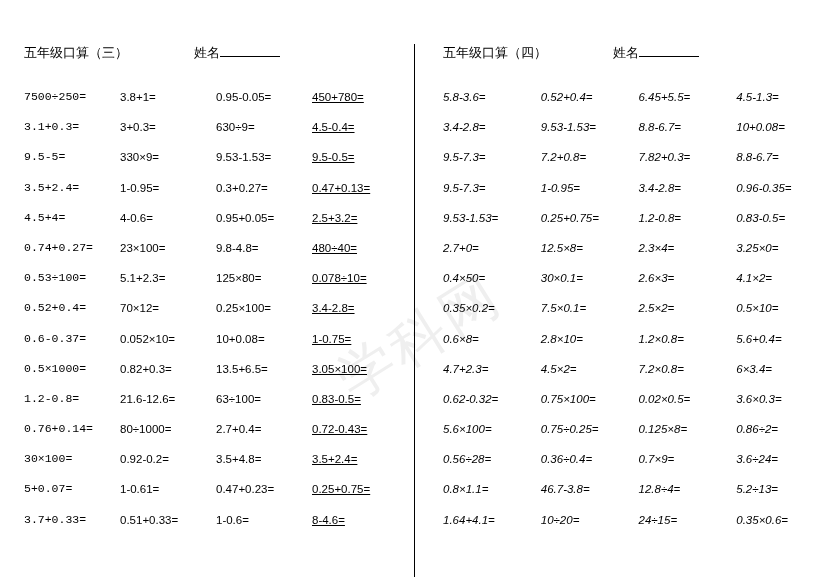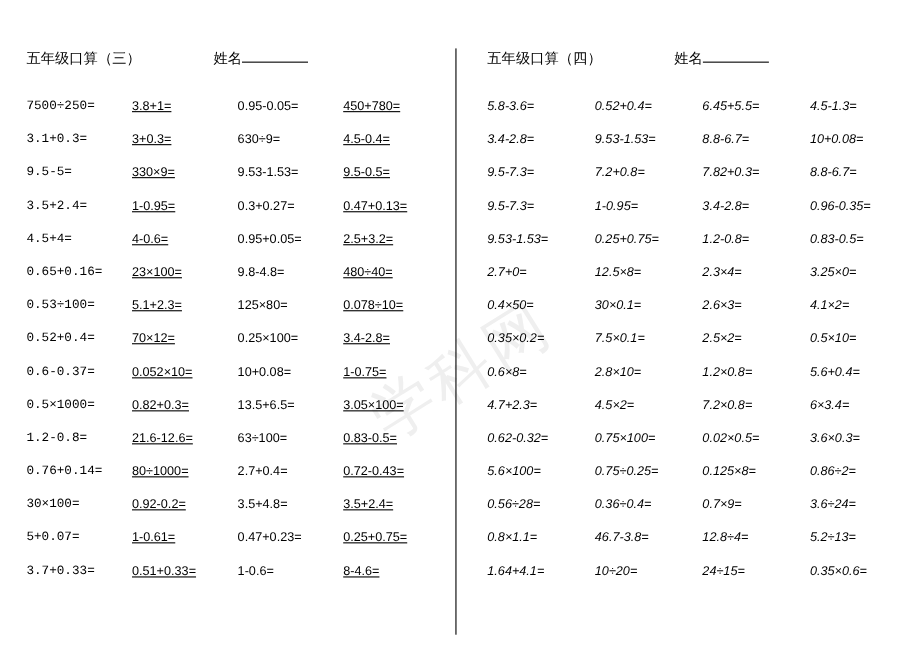--- a/index.html
+++ b/index.html
@@ -87,21 +87,21 @@
   }
   .cell {
     font-size: 11.5px;
     line-height: 30.2px;
     height: 30.2px;
     white-space: nowrap;
     font-family: "Liberation Sans", sans-serif;
   }
   .col-left .cell { text-align: left; }
   .col-left .cell.c0 { padding-left: 6px; font-family: Liberation Mono, monospace; }
-  .col-left .cell.c1 { padding-left: 6px; text-decoration: underline; }
+  .col-left .cell.c1 { padding-left: 6px; }
   .col-left .cell.c2 { padding-left: 6px; }
   .col-left .cell.c3 { padding-left: 6px; text-decoration: underline; }
   .col-right .cell { text-align: left; font-style: italic; }
   .col-right .cell.c0 { padding-left: 6px; }
   .col-right .cell.c1 { padding-left: 10px; }
   .col-right .cell.c2 { padding-left: 14px; }
   .col-right .cell.c3 { padding-left: 18px; }
 </style>
 </head>
 <body>
@@ -134,21 +134,21 @@
       <div class="cell c0">3.5+2.4=</div>
       <div class="cell c1">1-0.95=</div>
       <div class="cell c2">0.3+0.27=</div>
       <div class="cell c3">0.47+0.13=</div>
 
       <div class="cell c0">4.5+4=</div>
       <div class="cell c1">4-0.6=</div>
       <div class="cell c2">0.95+0.05=</div>
       <div class="cell c3">2.5+3.2=</div>
 
-      <div class="cell c0">0.65+0.16=</div>
+      <div class="cell c0">0.74+0.27=</div>
       <div class="cell c1">23×100=</div>
       <div class="cell c2">9.8-4.8=</div>
       <div class="cell c3">480÷40=</div>
 
       <div class="cell c0">0.53÷100=</div>
       <div class="cell c1">5.1+2.3=</div>
       <div class="cell c2">125×80=</div>
       <div class="cell c3">0.078÷10=</div>
 
       <div class="cell c0">0.52+0.4=</div>

